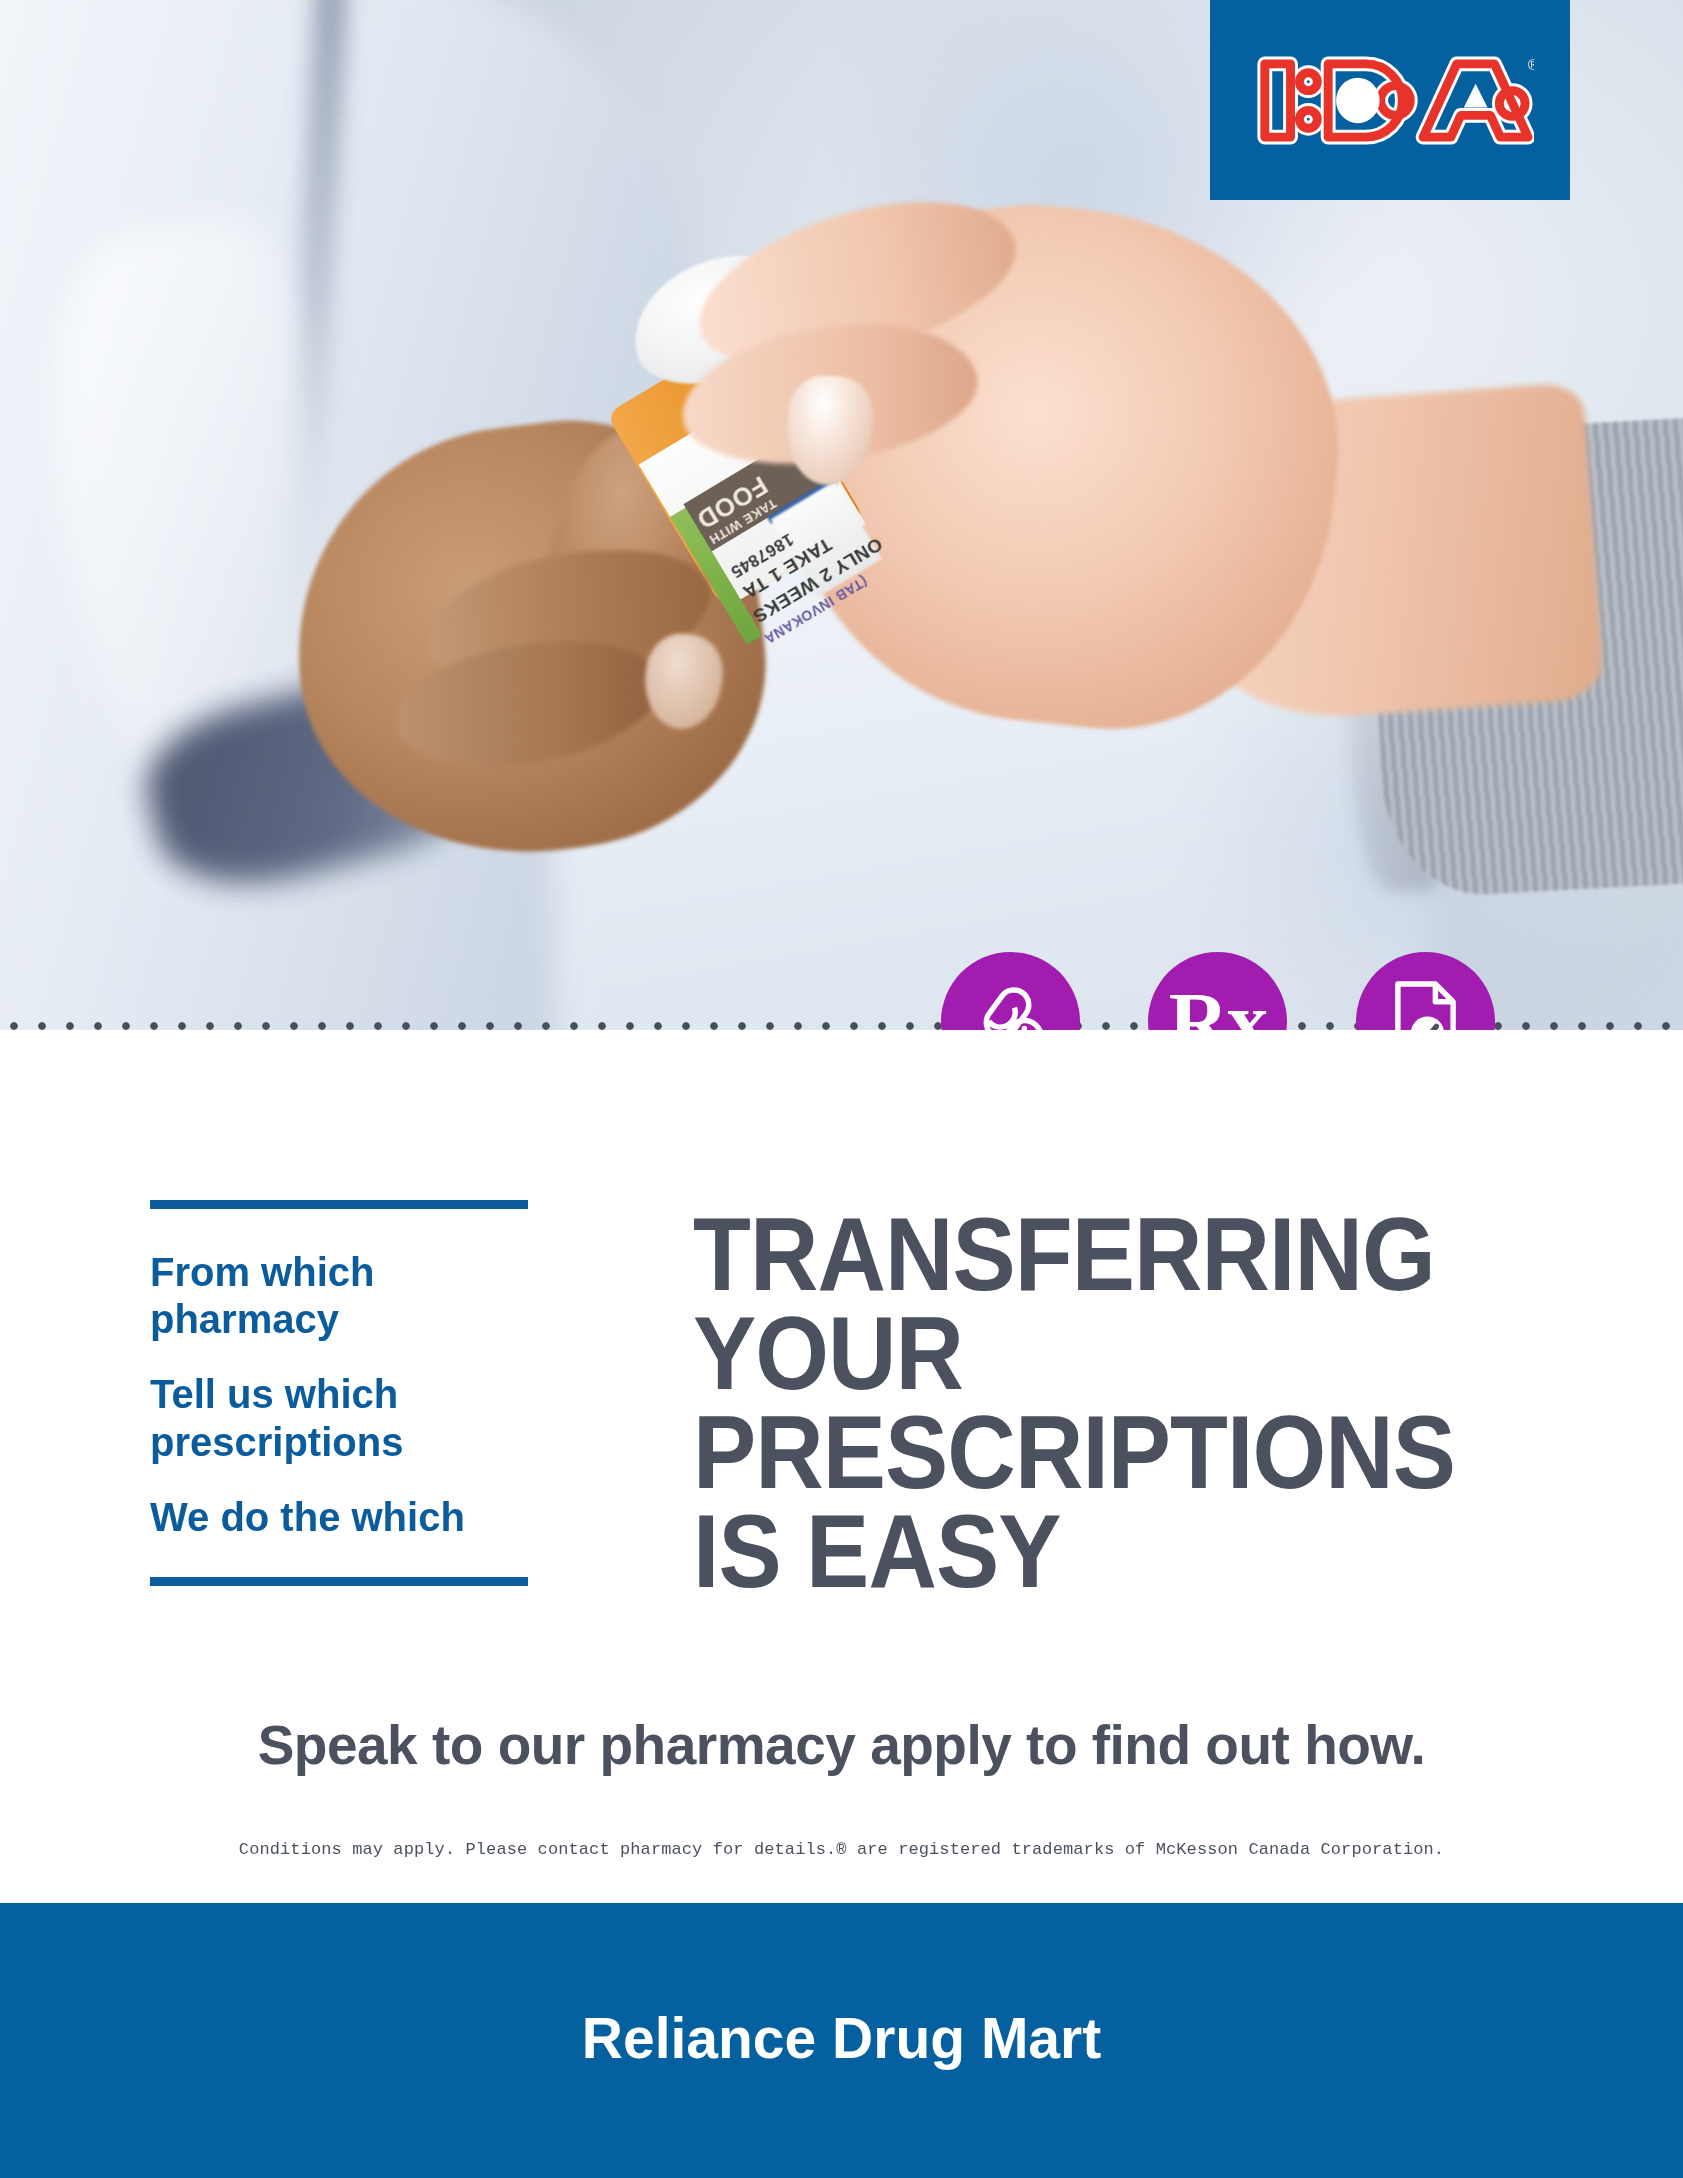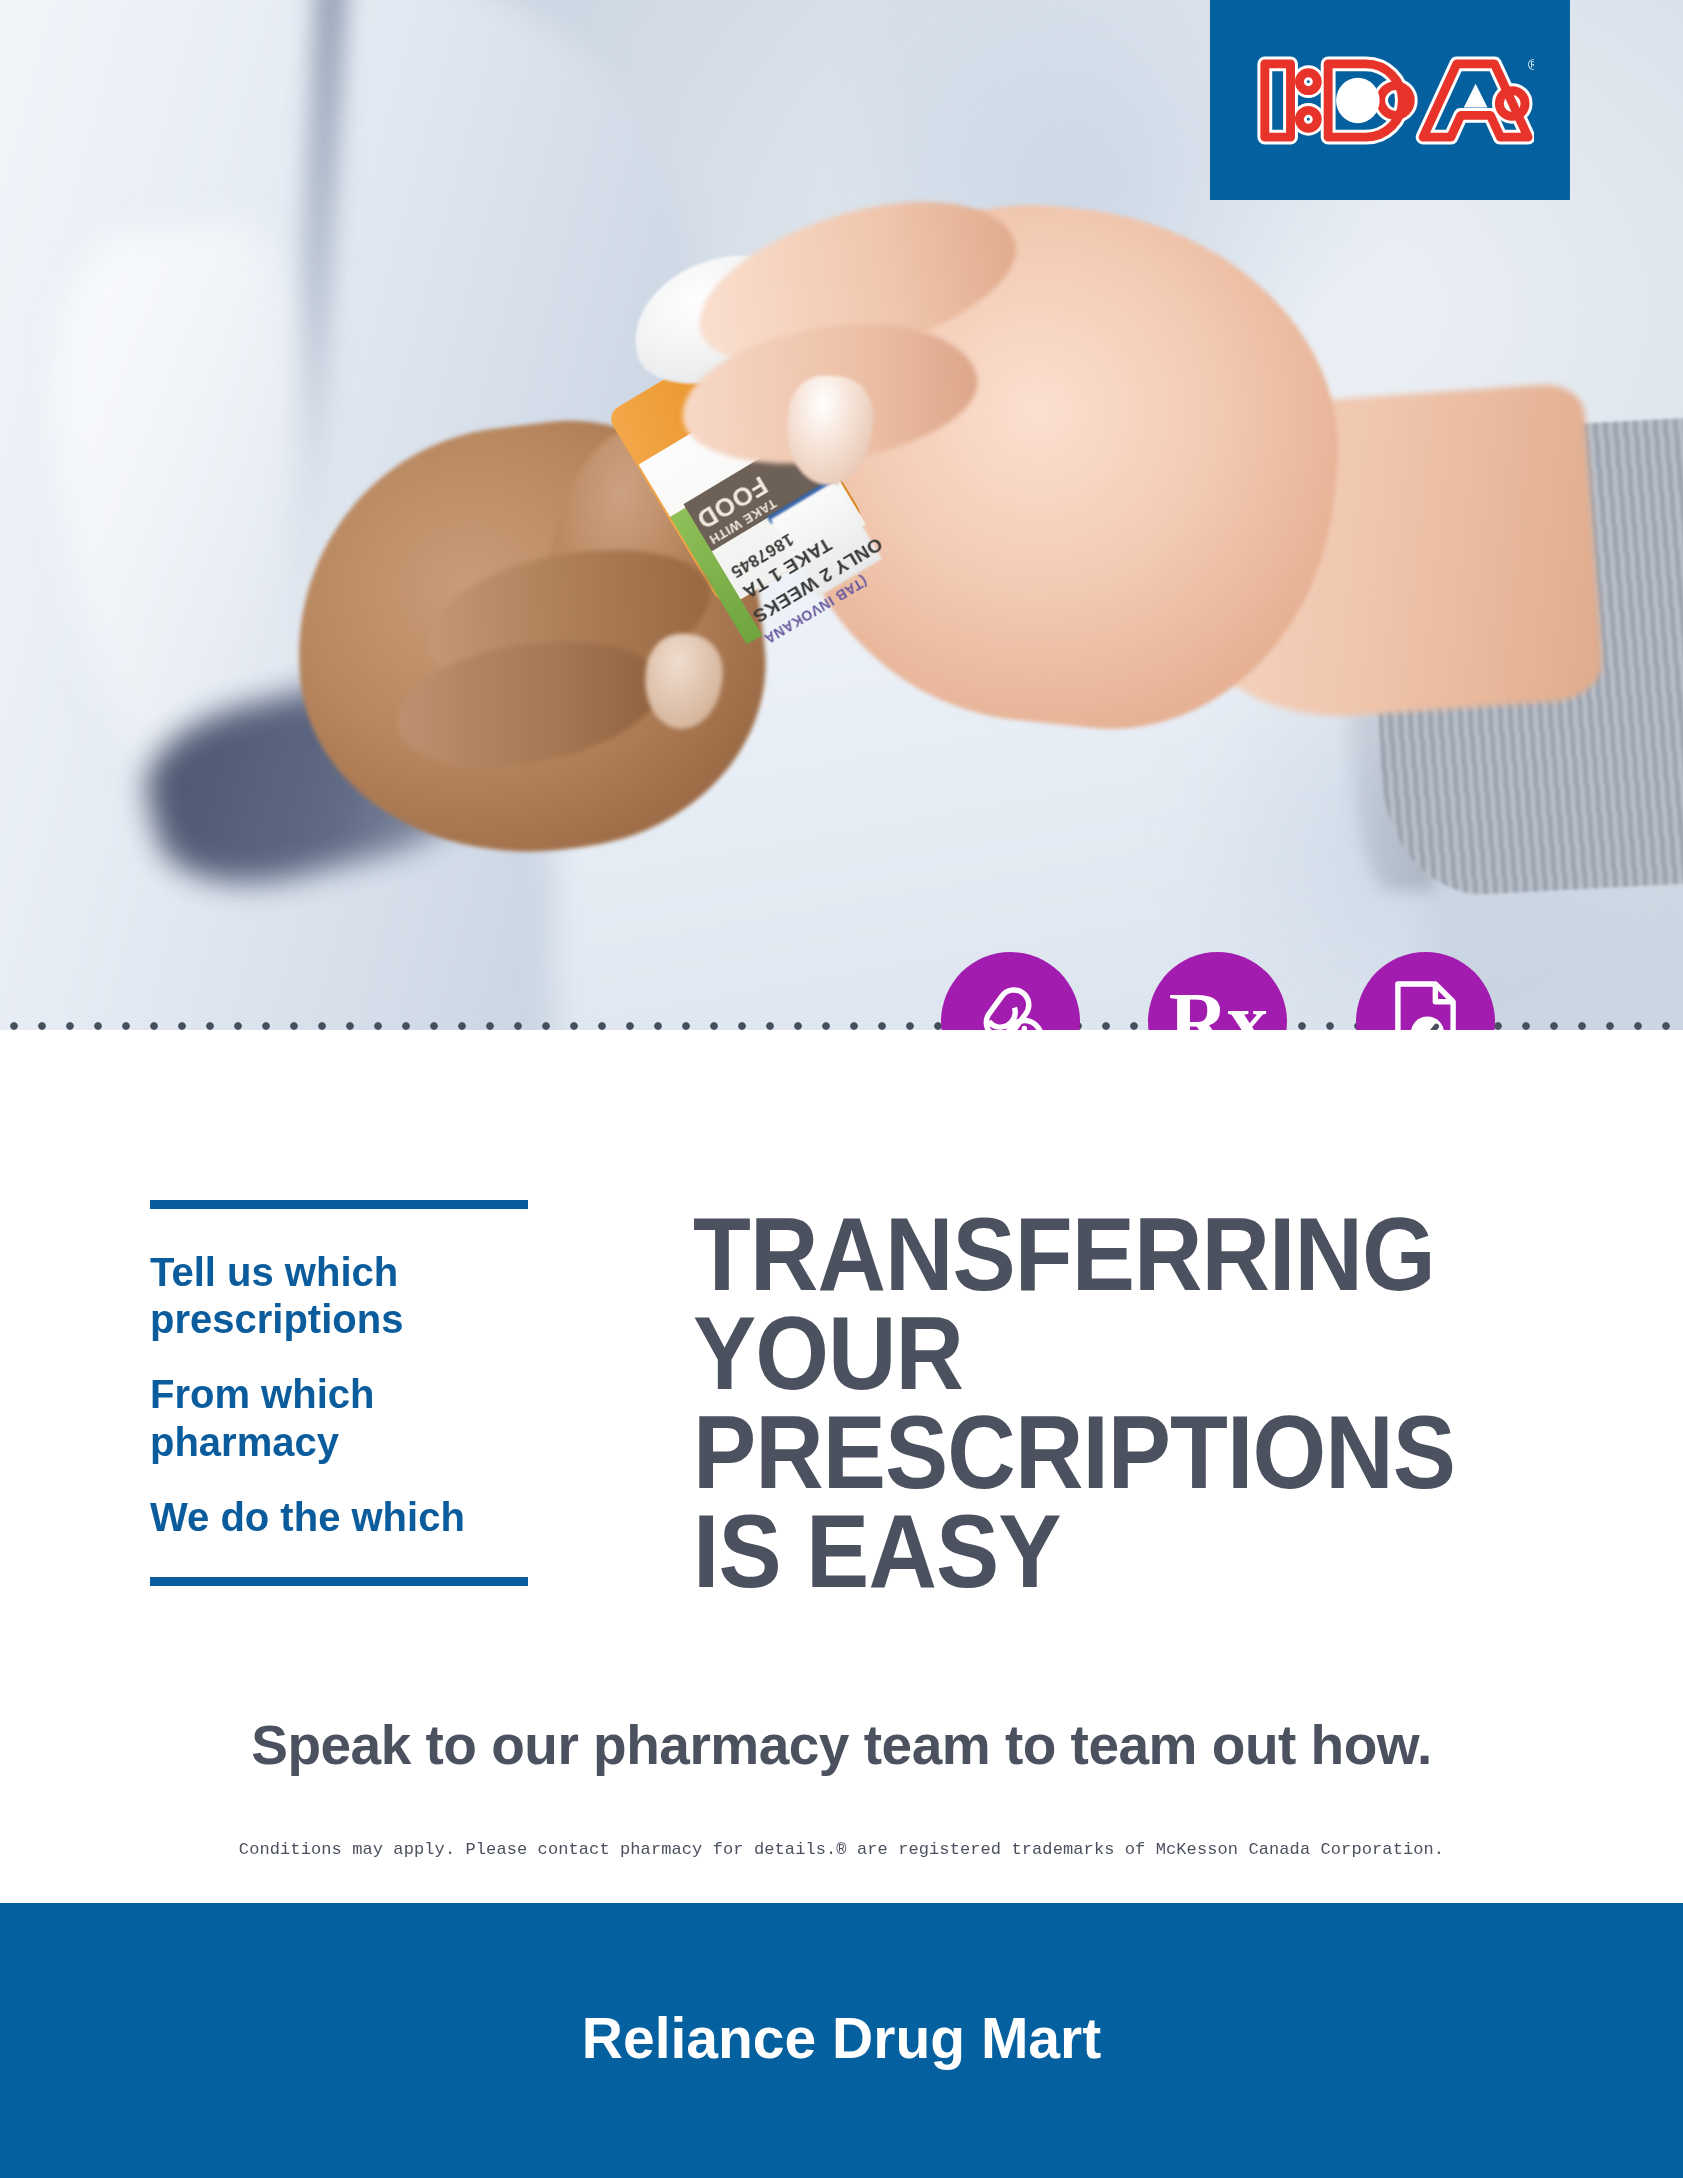--- a/index.html
+++ b/index.html
@@ -473,34 +473,34 @@
         <path d="M30 55 L36 62 L47 48" fill="none" stroke="#4a505e" stroke-width="5.5" stroke-linecap="round" stroke-linejoin="round"></path>
       </svg>
     </div>
 
   </div>
 
   <div class="lower">
 
     <div class="steps">
       <div class="rule-top"></div>
+      <div class="step">From which pharmacy</div>
       <div class="step">Tell us which prescriptions</div>
-      <div class="step">From which pharmacy</div>
       <div class="step">We do the which</div>
       <div class="rule-bottom"></div>
     </div>
 
     <div class="headline">
       <span class="hl">TRANSFERRING</span>
       <span class="hl">YOUR</span>
       <span class="hl">PRESCRIPTIONS</span>
       <span class="hl">IS EASY</span>
     </div>
 
-    <div class="subline">Speak to our pharmacy team to team out how.</div>
+    <div class="subline">Speak to our pharmacy apply to find out how.</div>
 
     <div class="fineprint">Conditions may apply.  Please contact pharmacy for details.® are registered trademarks of McKesson Canada Corporation.</div>
 
   </div>
 
   <div class="footer">
     <div class="store-name">Reliance Drug Mart</div>
   </div>
 
 </div>

